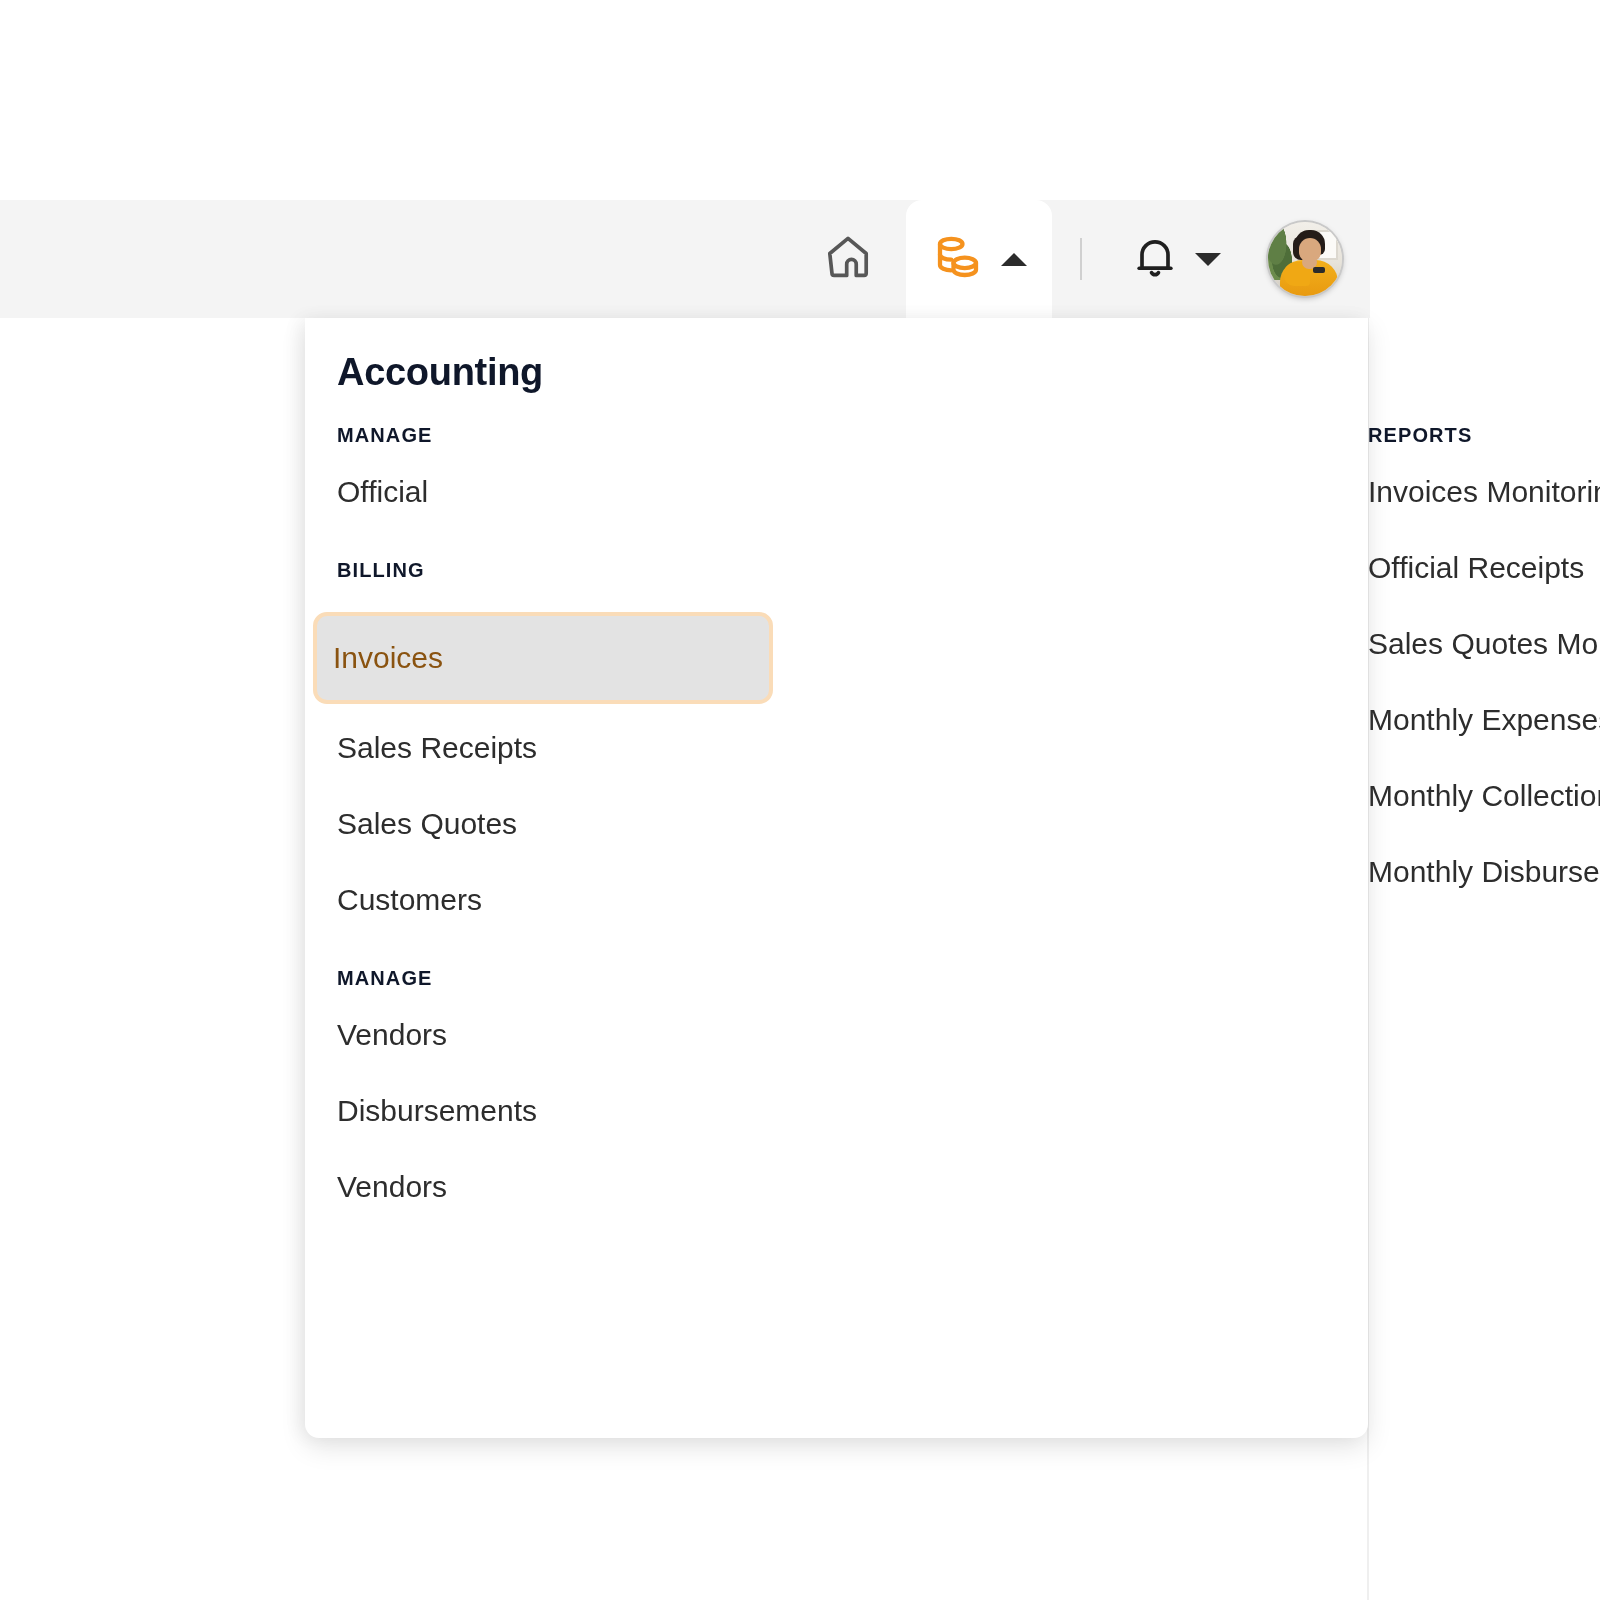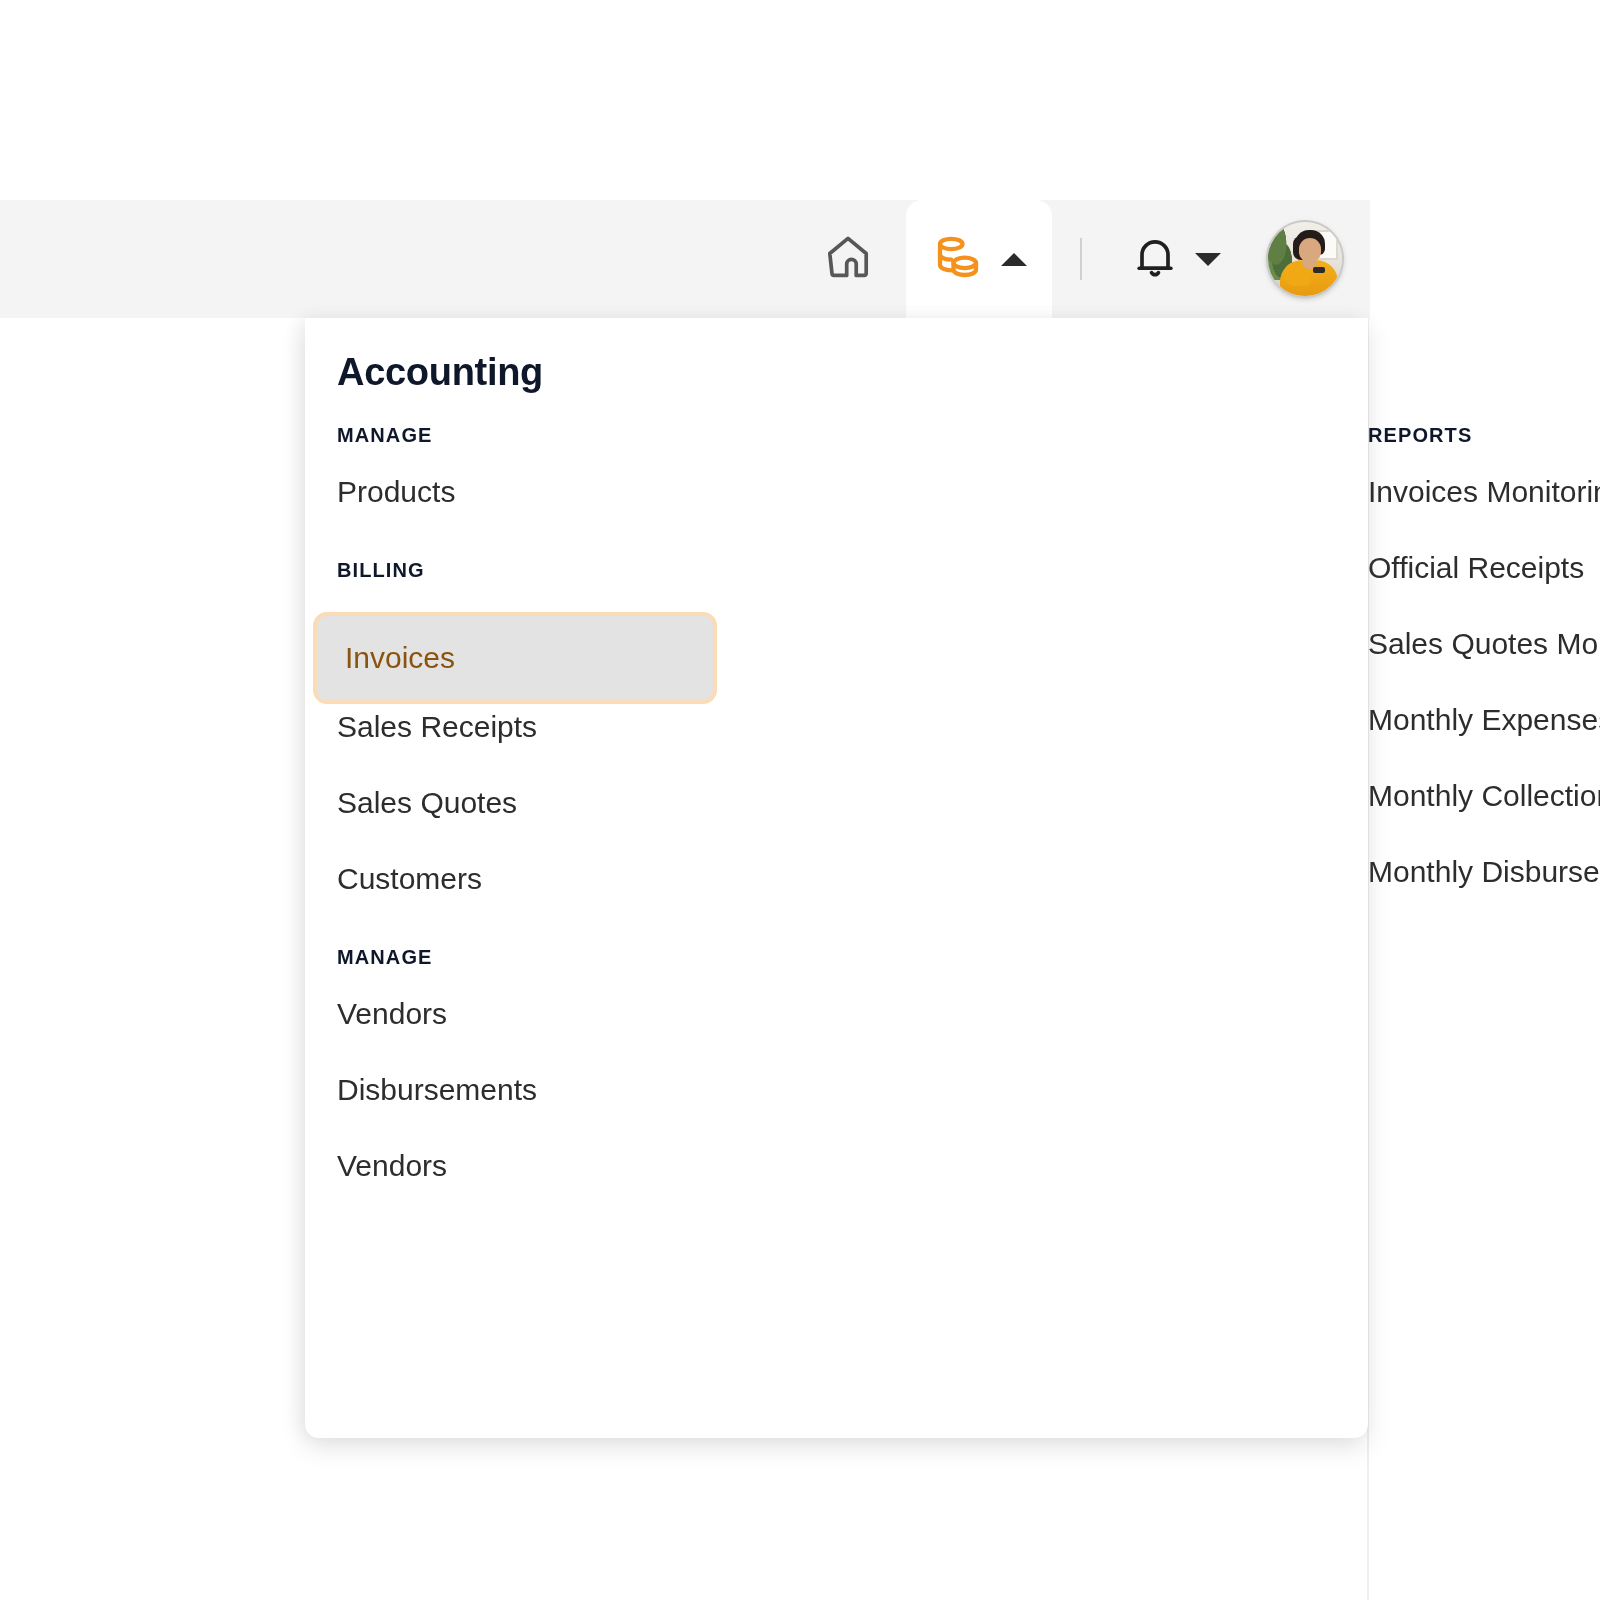--- a/index.html
+++ b/index.html
@@ -233,25 +233,25 @@
     white-space: nowrap;
   }
 
   .menu-item.last { margin-bottom: 0; }
 
   
   .menu-item-active {
     position: relative;
     display: flex;
     align-items: center;
-    width: 404px;
+    width: 460px;
     height: 92px;
     margin-left: -24px;
-    margin-bottom: 8px;
-    padding-left: 28px;
+    margin-bottom: 29px;
+    padding-left: 16px;
     background: #e3e3e3;
     border: 4px solid #fadcb8;
     border-radius: 14px;
     font-size: 30px;
     color: #8a5310;
     cursor: pointer;
     white-space: nowrap;
   }
 
   .rep-item { margin-bottom: 46px; }
@@ -337,21 +337,21 @@
 
   <div class="panel">
 
     <div class="panel-title">Accounting</div>
 
     <div class="cols">
 
       <div class="col-left">
 
         <div class="group-label">MANAGE</div>
-        <a class="menu-item last">Products</a>
+        <a class="menu-item last">Official</a>
 
         <div class="group-gap"></div>
 
         <div class="group-label">BILLING</div>
         <a class="menu-item-active">Invoices</a>
         <a class="menu-item">Sales Receipts</a>
         <a class="menu-item">Sales Quotes</a>
         <a class="menu-item last">Customers</a>
 
         <div class="group-gap"></div>

